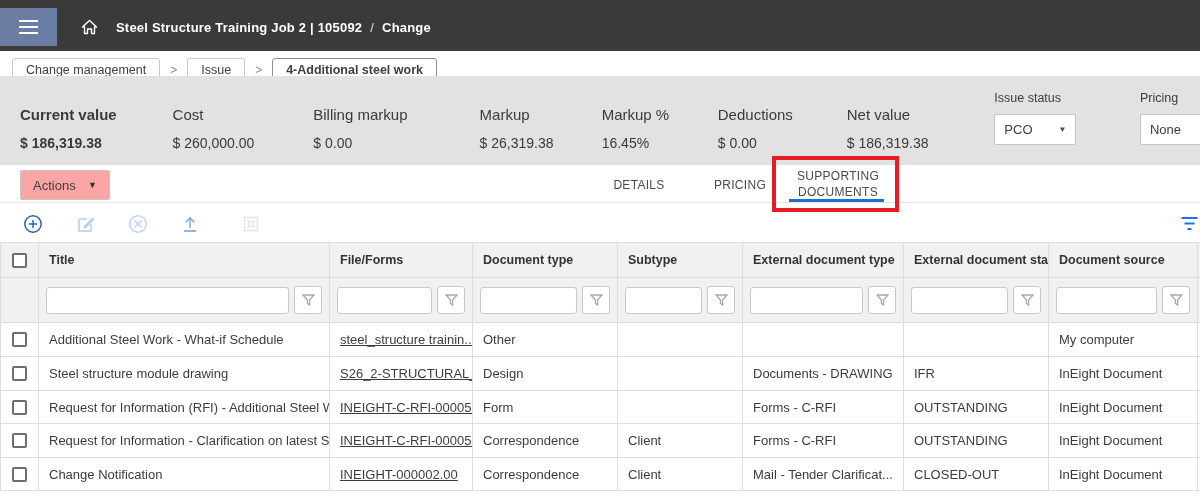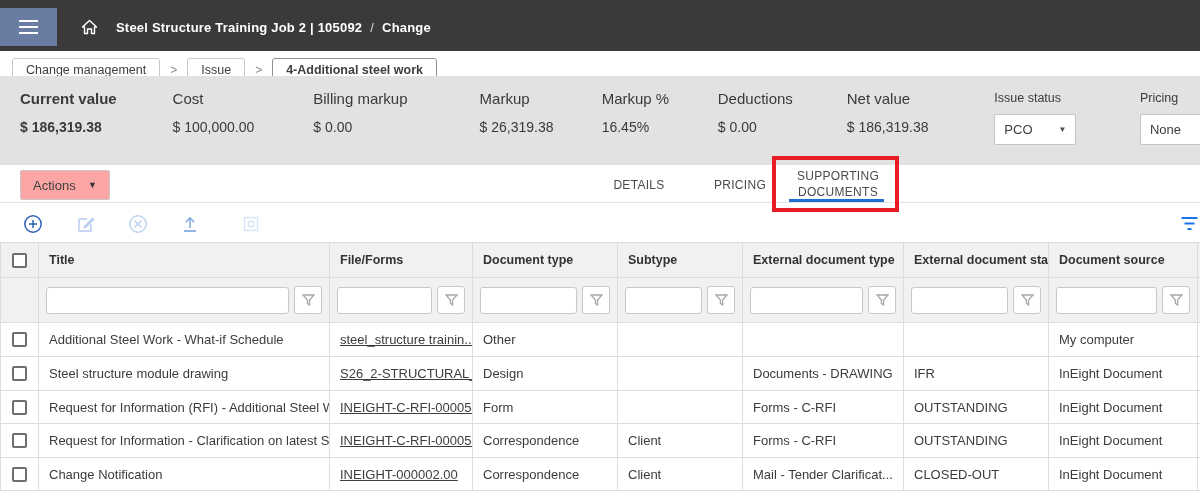--- a/index.html
+++ b/index.html
@@ -21,21 +21,21 @@
   .crumbrow { position:absolute; left:0; top:51px; width:1200px; height:38px; background:#fff;
     display:flex; align-items:center; padding-left:12px; }
   .chip { height:25px; display:flex; align-items:center; padding:0 13px; border:1px solid #c9c9c9;
     border-radius:3px; font-size:12.5px; color:#3e3e3e; background:#fff; white-space:nowrap; }
   .chip.current { font-weight:700; border-color:#8f8f8f; }
   .crumb-sep { margin:0 10px; color:#8a8a8a; font-size:12px; }
 
   
   .summary { position:absolute; left:0; top:76px; width:1200px; height:89px; background:#e2e2e2;
     display:flex; padding-left:20px; overflow:hidden; }
-  .metric { padding-top:14px; }
+  .metric { padding-top:30px; }
   .metric .lab { font-size:15px; color:#3a3a3a; }
   .metric .val { font-size:14px; color:#3a3a3a; margin-top:12px; }
   .metric.m0 .lab, .metric.m0 .val { font-weight:700; }
   .metric.m0{width:155px}.metric.m1{width:143px}.metric.m2{width:169px}.metric.m3{width:124px}
   .metric.m4{width:118px}.metric.m5{width:131px}.metric.m6{width:150px}
   .sel-block { padding-top:15px; }
   .sel-block .slab { font-size:12.5px; color:#3c3c3c; }
   .selbox { margin-top:9px; height:31px; background:#fff; border:1px solid #c4c4c4; border-radius:2px;
     display:flex; align-items:center; justify-content:space-between; padding:0 9px; font-size:13px; cursor:pointer; }
   .selbox .caret { font-size:8px; color:#4a4a4a; }
@@ -116,21 +116,21 @@
     <div class="chip current">4-Additional steel work</div>
   </div>
 
   <div class="summary">
     <div class="metric m0">
       <div class="lab">Current value</div>
       <div class="val">$ 186,319.38</div>
     </div>
     <div class="metric m1">
       <div class="lab">Cost</div>
-      <div class="val">$ 100,000.00</div>
+      <div class="val">$ 260,000.00</div>
     </div>
     <div class="metric m2">
       <div class="lab">Billing markup</div>
       <div class="val">$ 0.00</div>
     </div>
     <div class="metric m3">
       <div class="lab">Markup</div>
       <div class="val">$ 26,319.38</div>
     </div>
     <div class="metric m4">

